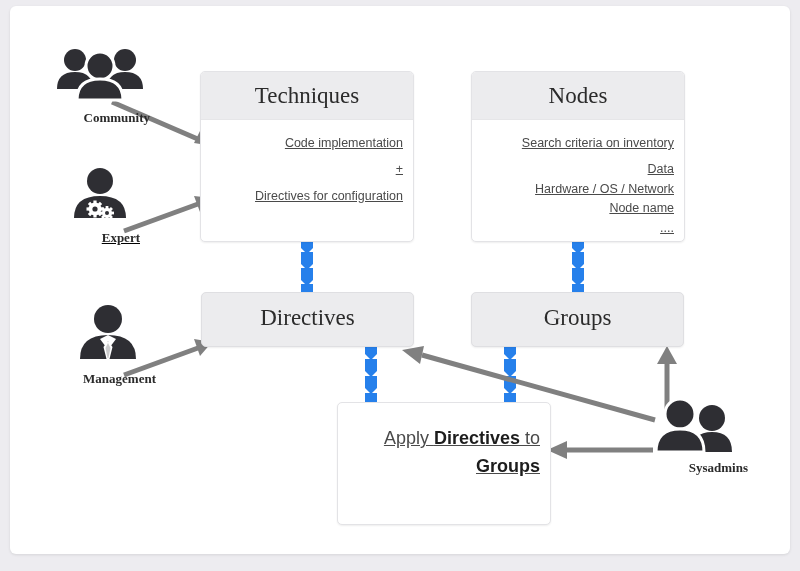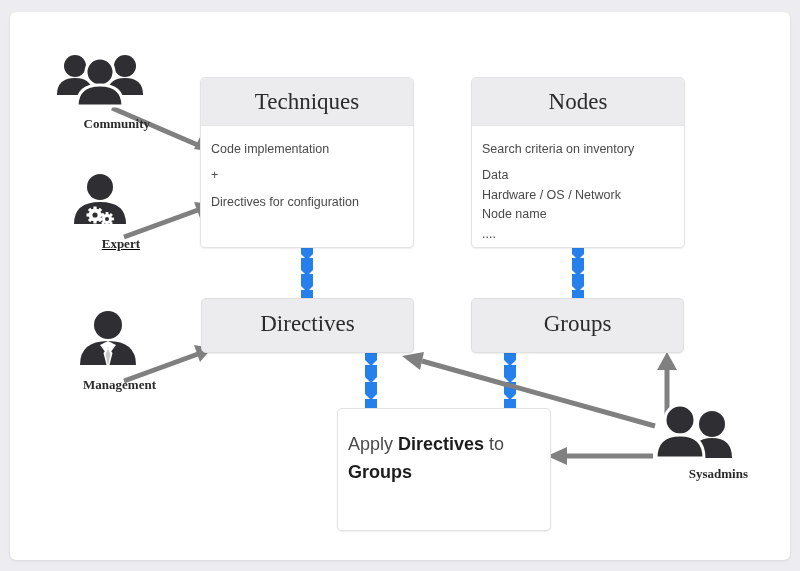--- a/index.html
+++ b/index.html
@@ -10,21 +10,21 @@
     width: 800px;
     height: 571px;
     background: #edecf0;
     font-family: "Liberation Sans", sans-serif;
     overflow: hidden;
   }
 
   #canvas {
     position: absolute;
     left: 10px;
-    top: 12px;
+    top: 6px;
     width: 780px;
     height: 548px;
     background: #ffffff;
     border-radius: 6px;
     box-shadow: 0 1px 3px rgba(0,0,0,0.10);
     overflow: hidden;
   }
 
   
   .card {
@@ -41,25 +41,26 @@
     background: #ececee;
     text-align: center;
     font-family: "Liberation Serif", serif;
     color: #2b2b2b;
     font-size: 23px;
     line-height: 1.0;
     padding: 12px 4px 12px 4px;
     border-bottom: 1px solid #e6e6e8;
   }
   .card-body {
-    text-align: left;
+    text-align: right;
     color: #4a4a4a;
     font-size: 12.5px;
     line-height: 1.55;
     padding: 14px 10px;
+    text-decoration: underline;
   }
   .card-body .gap {
     display: block;
     height: 7px;
   }
   .card-body b { color: #1d1d1d; font-weight: bold; }
 
   
   .card.solid {
     background: #ececee;

